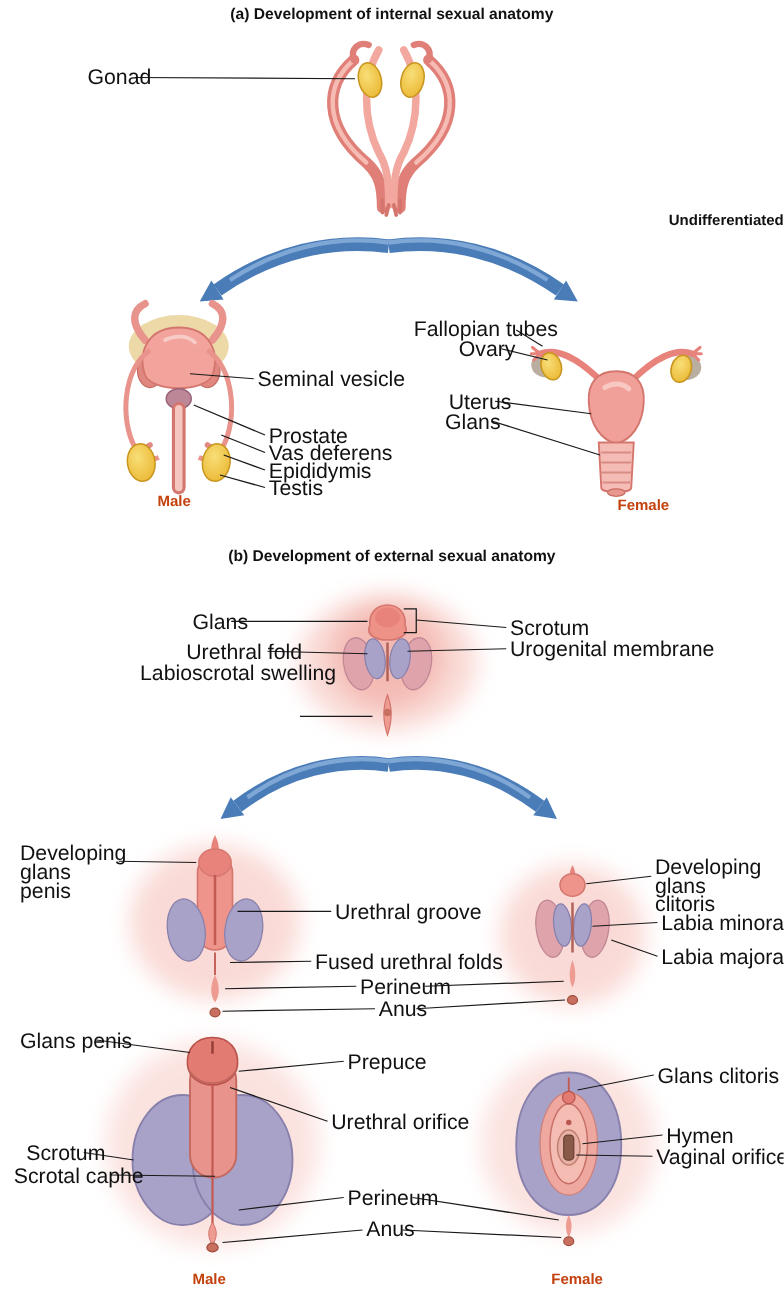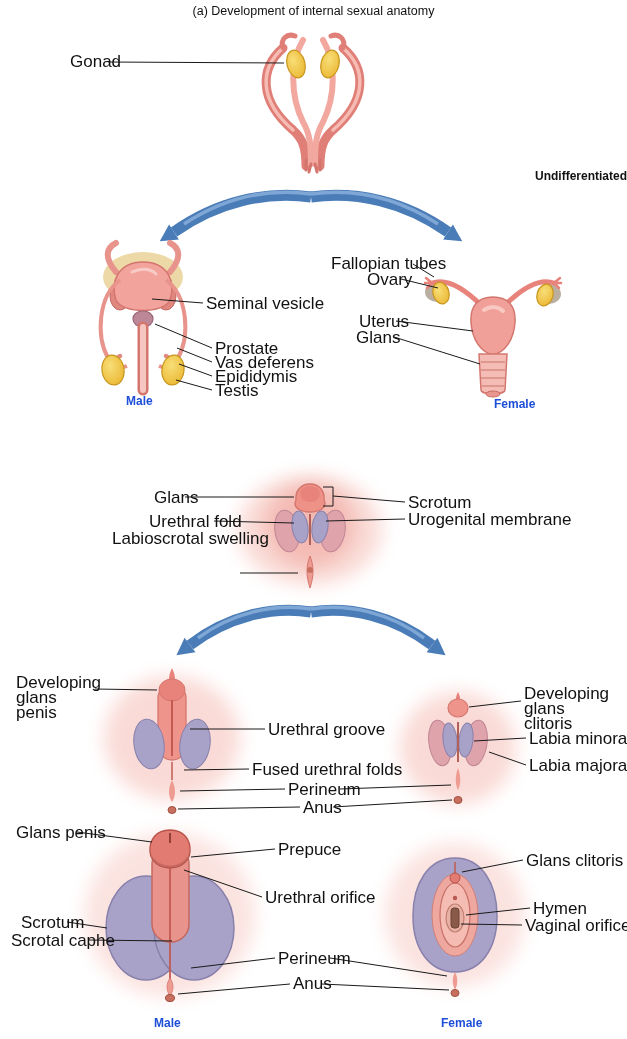--- a/index.html
+++ b/index.html
@@ -1,23 +1,23 @@
 <!DOCTYPE html>
 <html><head>
 <meta charset="utf-8">
 <style>
   * { margin:0; padding:0; box-sizing:border-box; }
   html,body { background:#ffffff; font-family:"Liberation Sans", sans-serif; }
   .canvas { position:relative; width:627px; height:1039px; background:#fff; overflow:hidden; }
   .art { position:absolute; left:0; top:0; width:627px; height:1039px; }
   .lbl { position:absolute; font-size:17px; color:#111; white-space:nowrap; line-height:13px; }
   .lbl.wrap { white-space:normal; line-height:15px; }
-  .title { position:absolute; left:0; width:627px; text-align:center; font-size:12.5px; font-weight:normal; color:#111; }
+  .title { position:absolute; left:0; width:627px; text-align:center; font-size:12.5px; font-weight:bold; color:#111; }
   .center-label { position:absolute; left:0; width:627px; text-align:right; font-size:12px; font-weight:bold; color:#111; }
-  .sex-label { position:absolute; font-size:12px; font-weight:bold; color:#1d4ed8; }
+  .sex-label { position:absolute; font-size:12px; font-weight:bold; color:#c2410c; }
 </style>
 </head>
 <body>
 
 <div class="canvas">
 
   <svg class="art" viewBox="0 0 627 1039">
     <defs>
       <radialGradient id="gonadGrad" cx="40%" cy="35%" r="80%">
         <stop offset="0%" stop-color="#F8DE78"></stop>
@@ -216,20 +216,21 @@
   <div class="lbl" style="left:215px;top:356px">Vas deferens</div>
   <div class="lbl" style="left:215px;top:370px">Epididymis</div>
   <div class="lbl" style="left:215px;top:384px">Testis</div>
   <div class="sex-label" style="left:126px;top:394px">Male</div>
   <div class="lbl" style="left:331px;top:257px">Fallopian tubes</div>
   <div class="lbl" style="left:367px;top:273px">Ovary</div>
   <div class="lbl" style="left:359px;top:315px">Uterus</div>
   <div class="lbl" style="left:356px;top:331px">Glans</div>
   <div class="sex-label" style="left:494px;top:397px">Female</div>
 
+  <div class="title" style="top:438px">(b) Development of external sexual anatomy</div>
   <div class="lbl" style="left:154px;top:491px">Glans</div>
   <div class="lbl" style="left:149px;top:515px">Urethral fold</div>
   <div class="lbl" style="left:112px;top:532px">Labioscrotal swelling</div>
   <div class="lbl" style="left:408px;top:496px">Scrotum</div>
   <div class="lbl" style="left:408px;top:513px">Urogenital membrane</div>
   <div class="lbl wrap" style="left:16px;top:675px;width:72px">Developing glans penis</div>
   <div class="lbl" style="left:268px;top:723px">Urethral groove</div>
   <div class="lbl" style="left:252px;top:763px">Fused urethral folds</div>
   <div class="lbl" style="left:288px;top:783px">Perineum</div>
   <div class="lbl" style="left:303px;top:801px">Anus</div>

